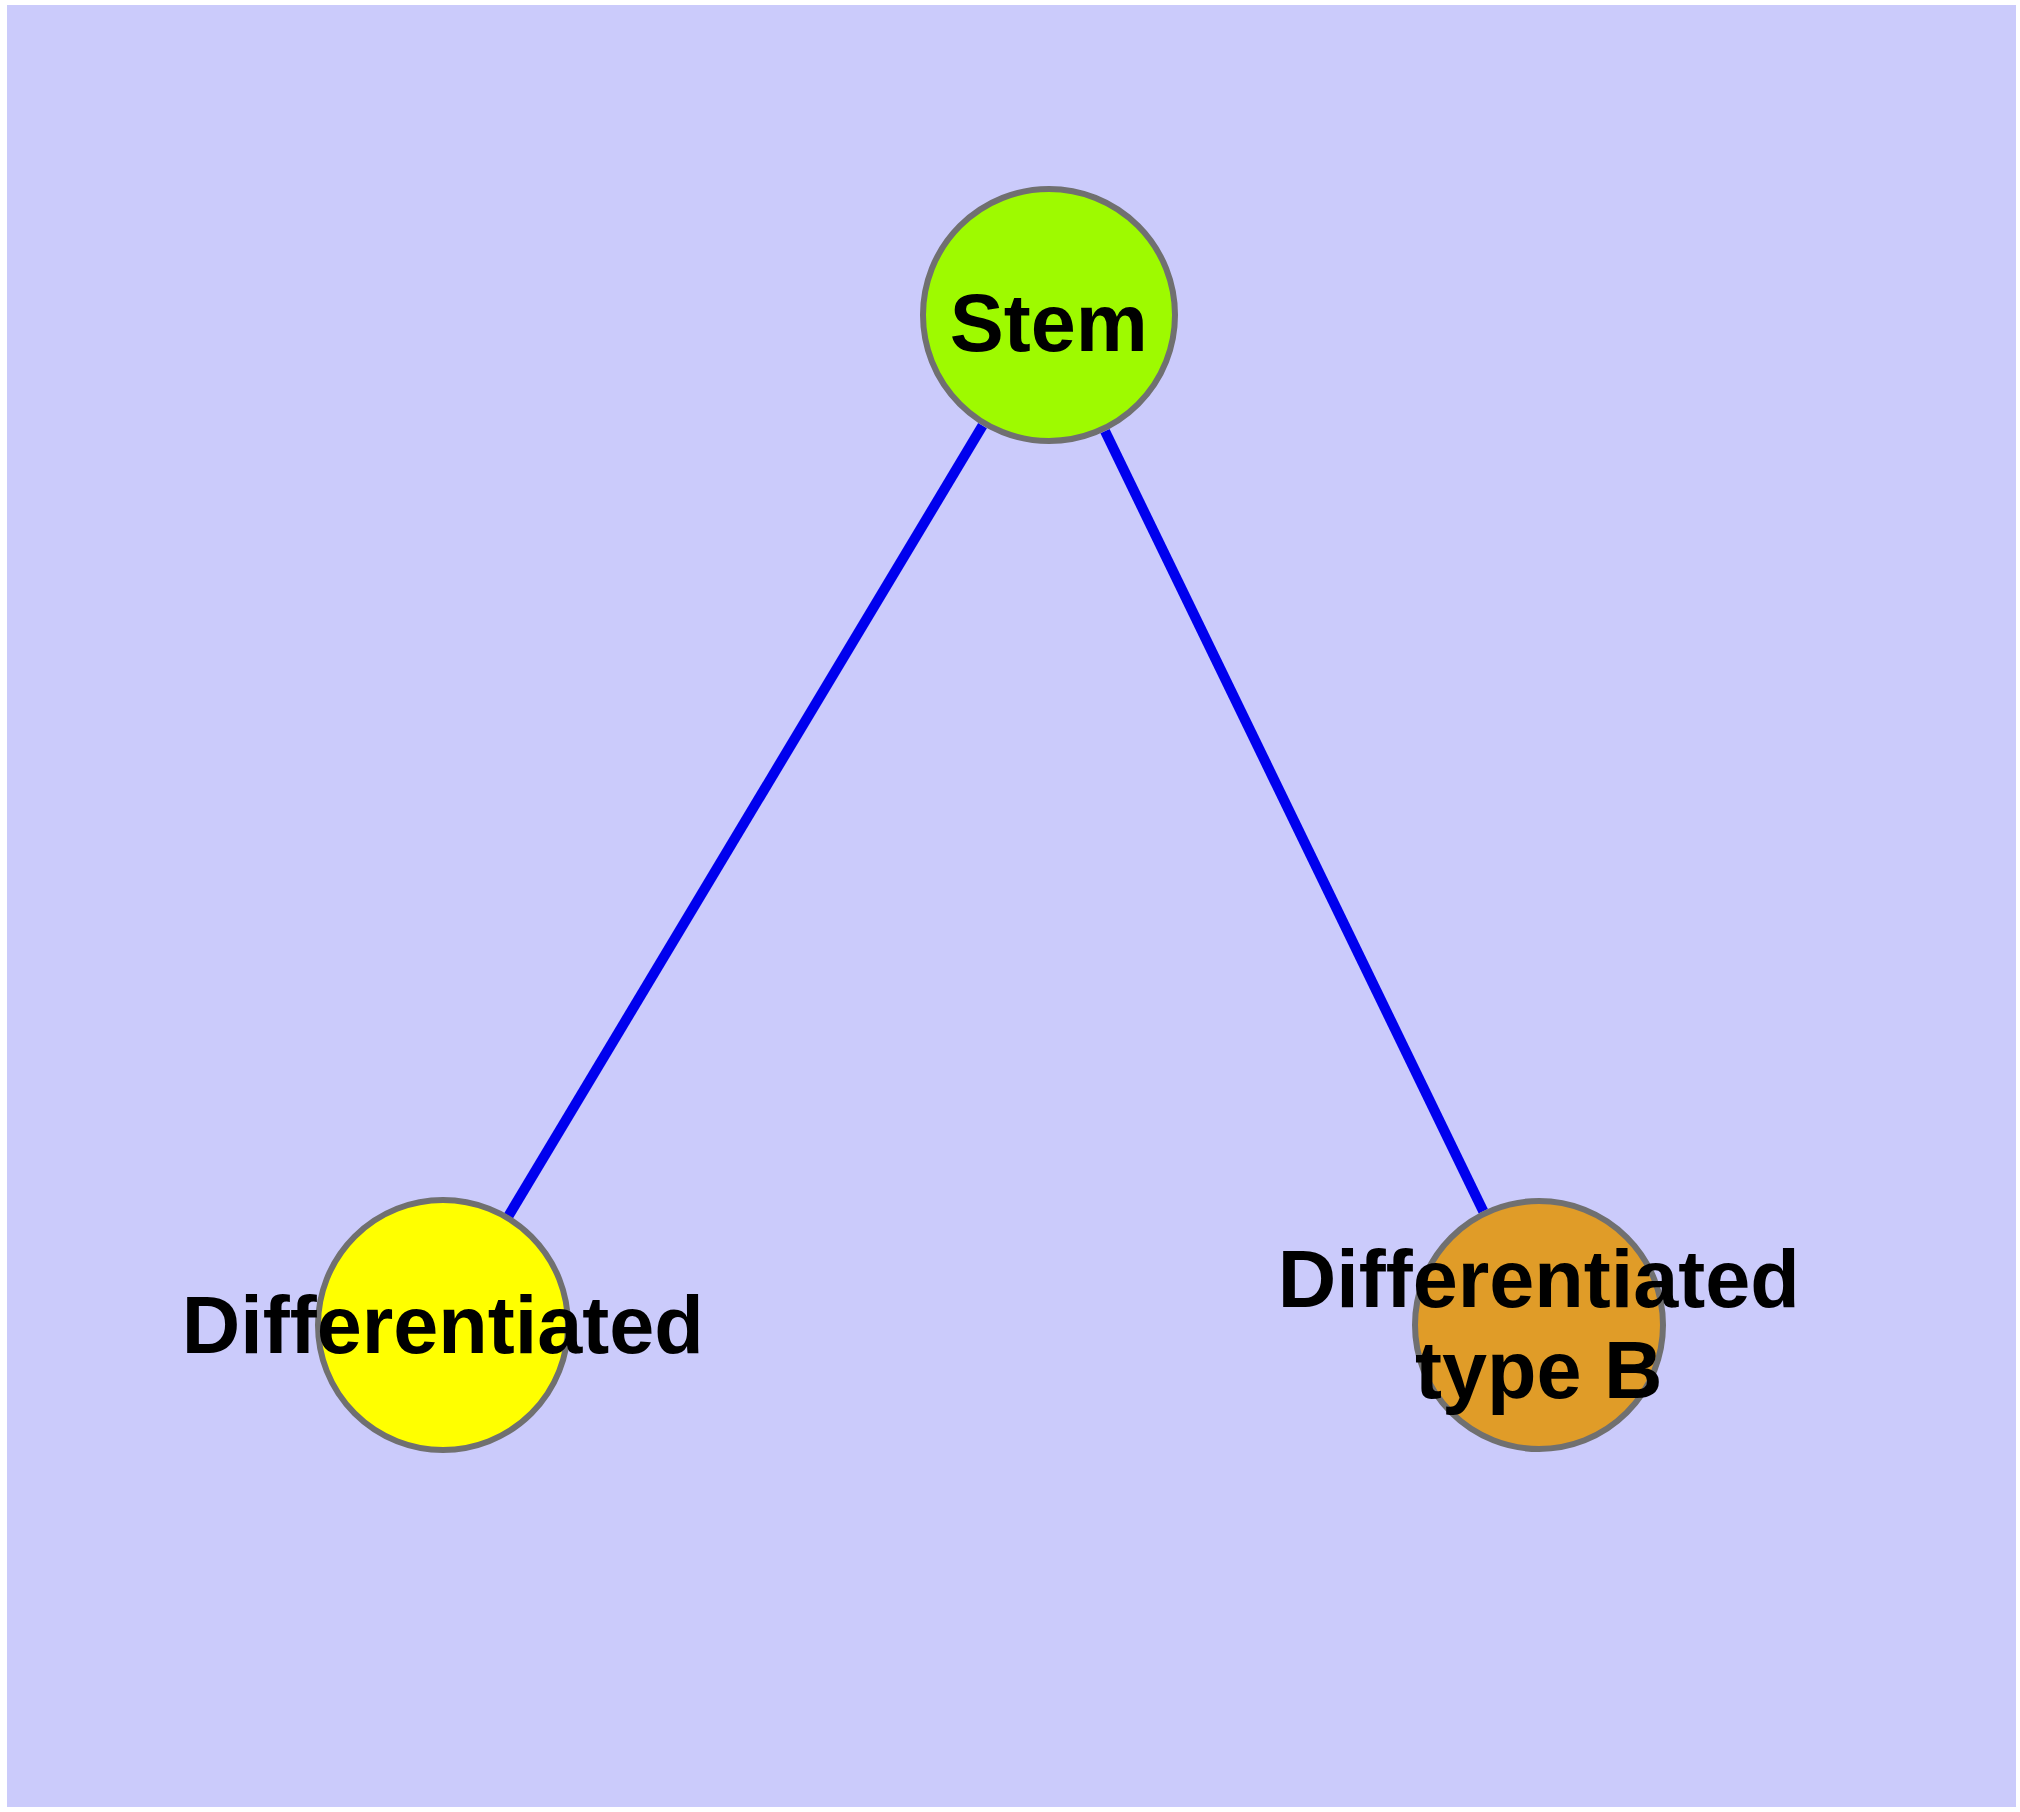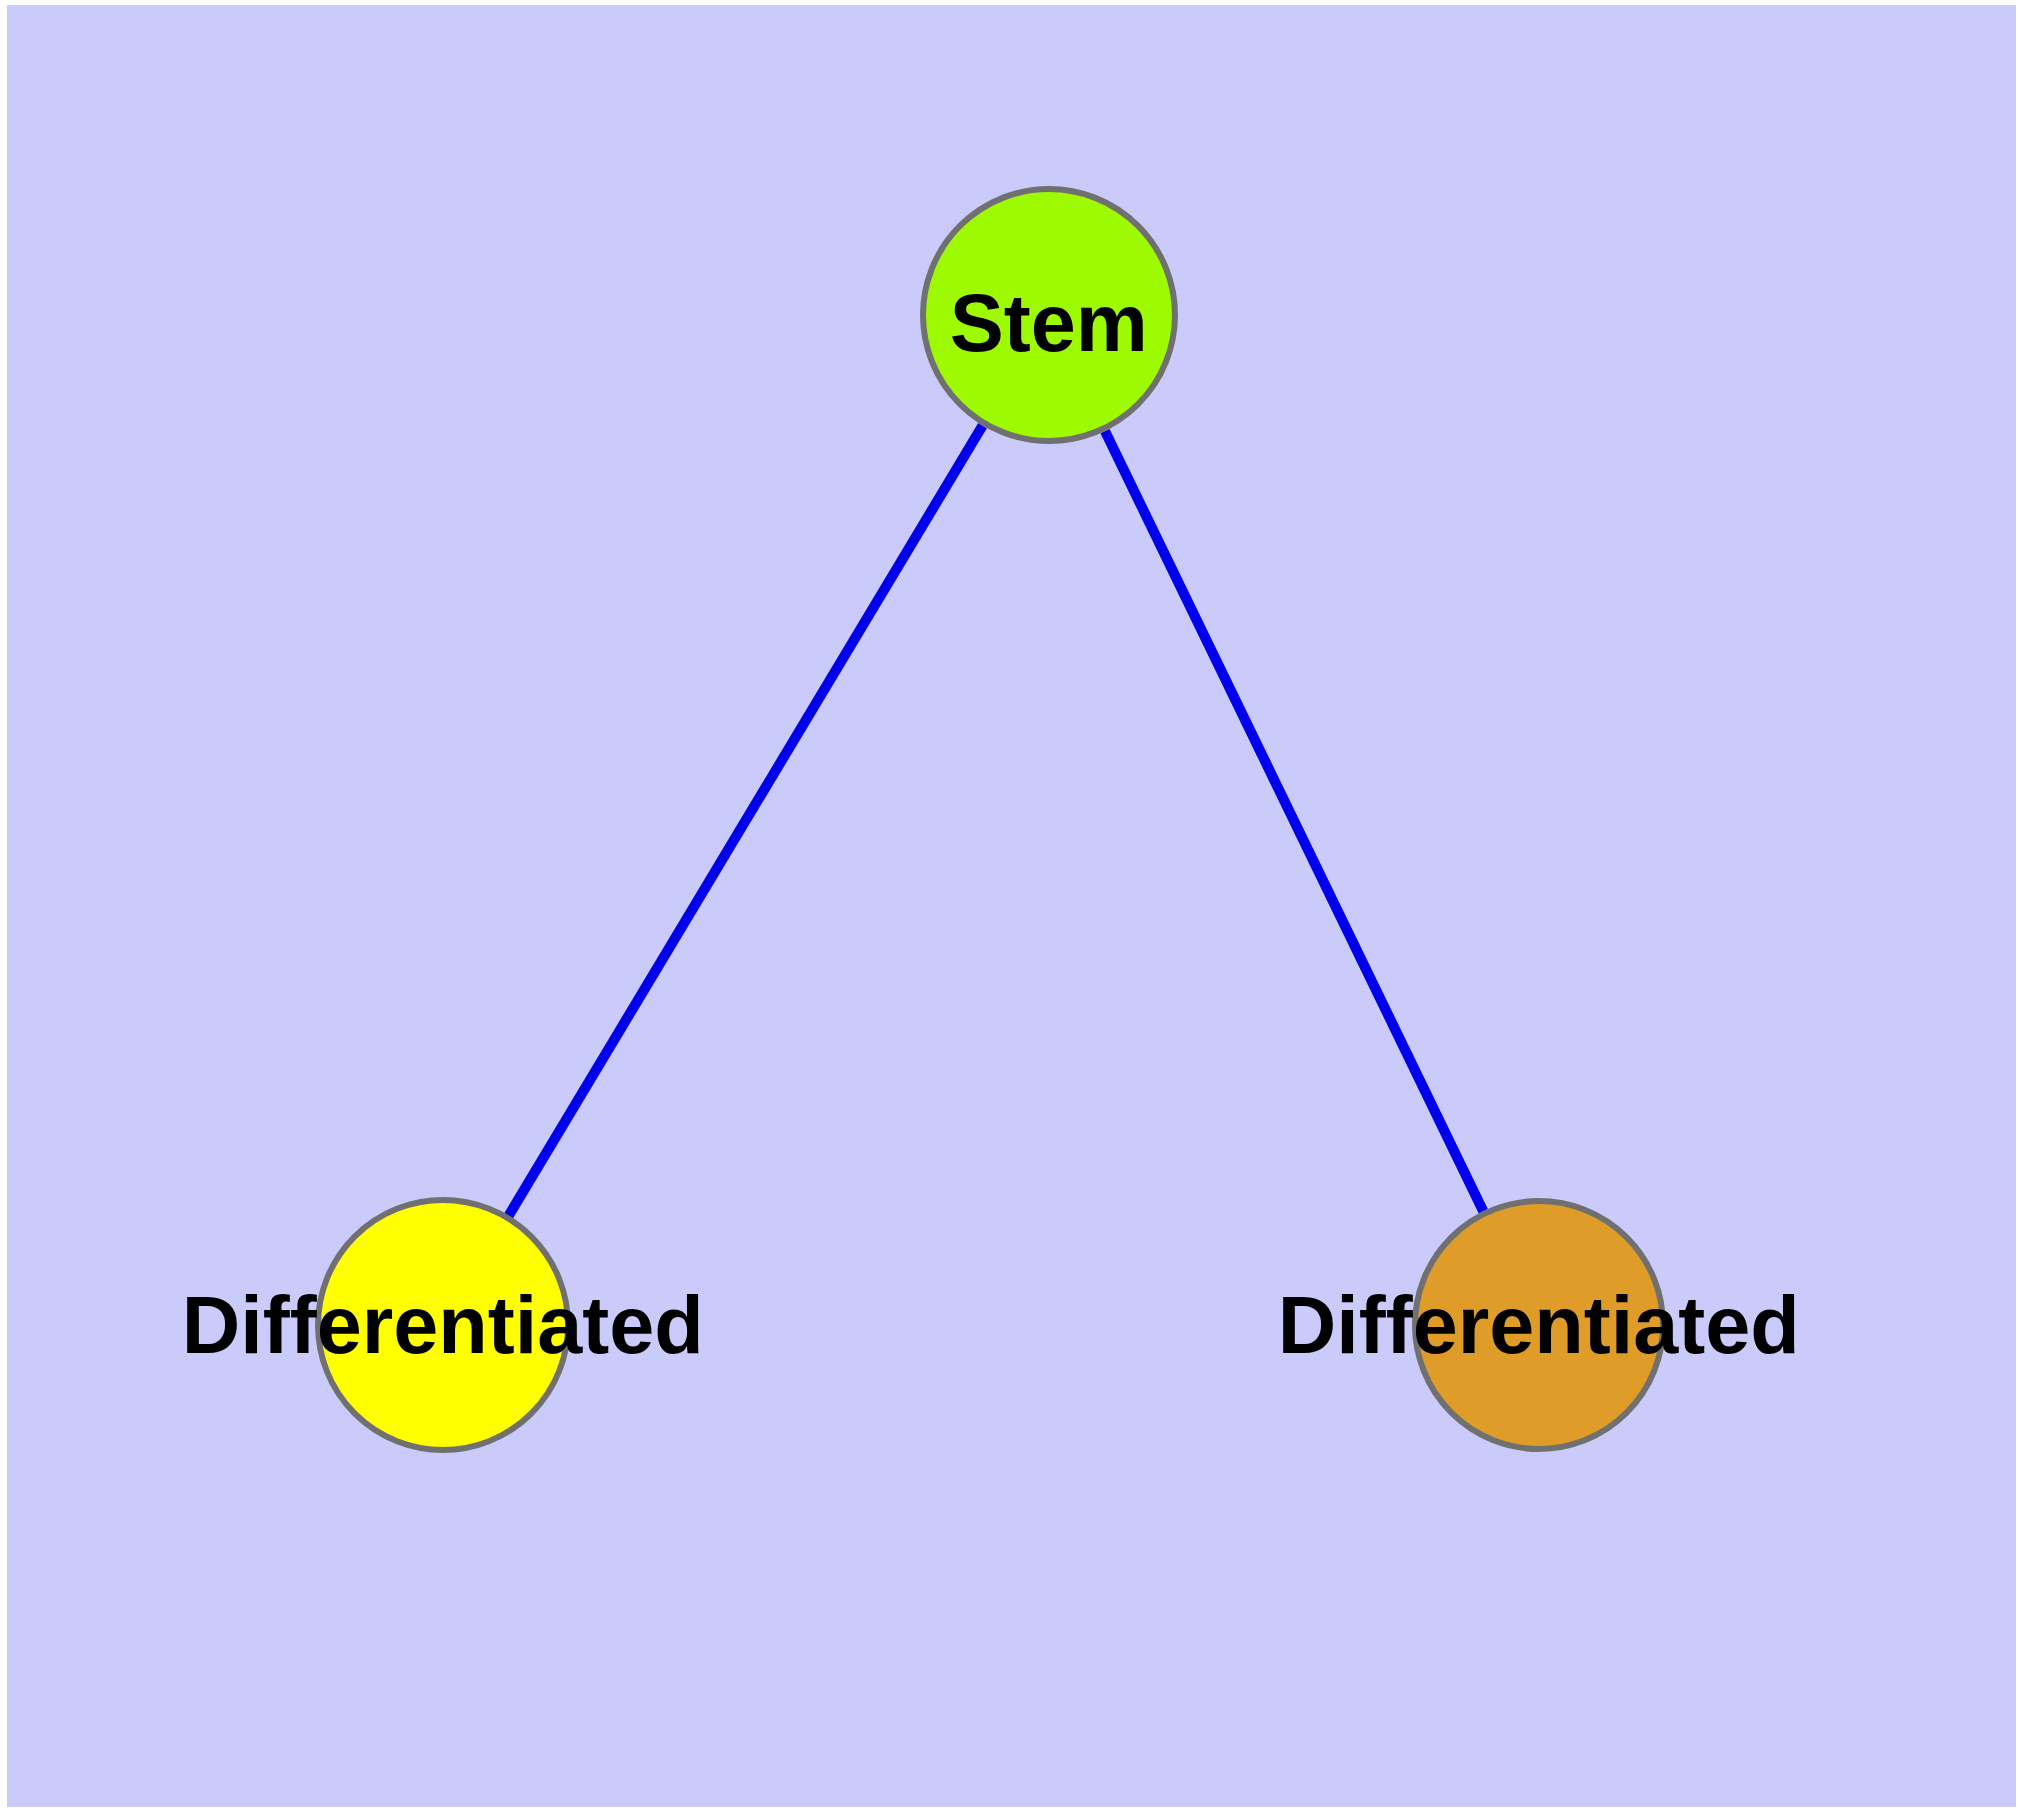--- a/index.html
+++ b/index.html
@@ -73,18 +73,18 @@
     <div id="node-layer">
 
       <div id="node-stem" class="node" style="left: 1042px; top: 310px; width: 258px; height: 258px; background: rgb(158, 250, 0); border-color: rgb(112, 112, 112); border-width: 6px;"></div>
       <div id="node-diff-a" class="node" style="left: 436px; top: 1320px; width: 256px; height: 256px; background: rgb(255, 255, 0); border-color: rgb(112, 112, 112); border-width: 6px;"></div>
       <div id="node-diff-b" class="node" style="left: 1532px; top: 1320px; width: 254px; height: 254px; background: rgb(224, 156, 40); border-color: rgb(112, 112, 112); border-width: 6px;"></div>
 
       <div id="label-stem" class="node-label label-big" style="left: 1042px; top: 310px; color: rgb(0, 0, 0); font-size: 81px; margin-top: 8px;"><span>Stem</span></div>
 
       <div id="label-diff-a" class="node-label label-big" style="left: 436px; top: 1320px; color: rgb(0, 0, 0); font-size: 81px;"><span>Differentiated</span><br></div>
 
-      <div id="label-diff-b" class="node-label label-big" style="left: 1532px; top: 1320px; color: rgb(0, 0, 0); font-size: 81px;"><span>Differentiated</span><br></div>
+      <div id="label-diff-b" class="node-label label-big" style="left: 1532px; top: 1320px; color: rgb(0, 0, 0); font-size: 81px;"><span>Differentiated</span><br><span>type B</span></div>
 
     </div>
   </div>
 </div>
 
 
 </body></html>

